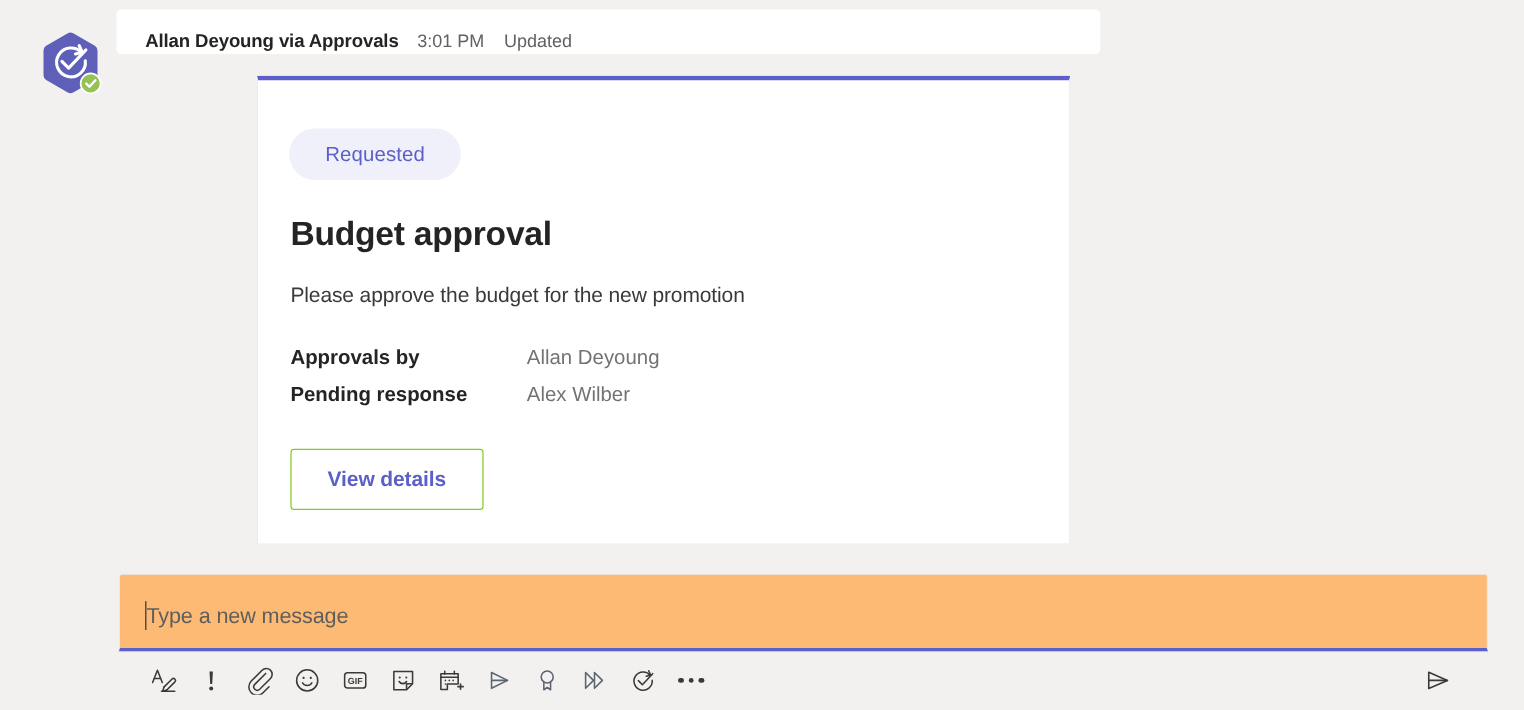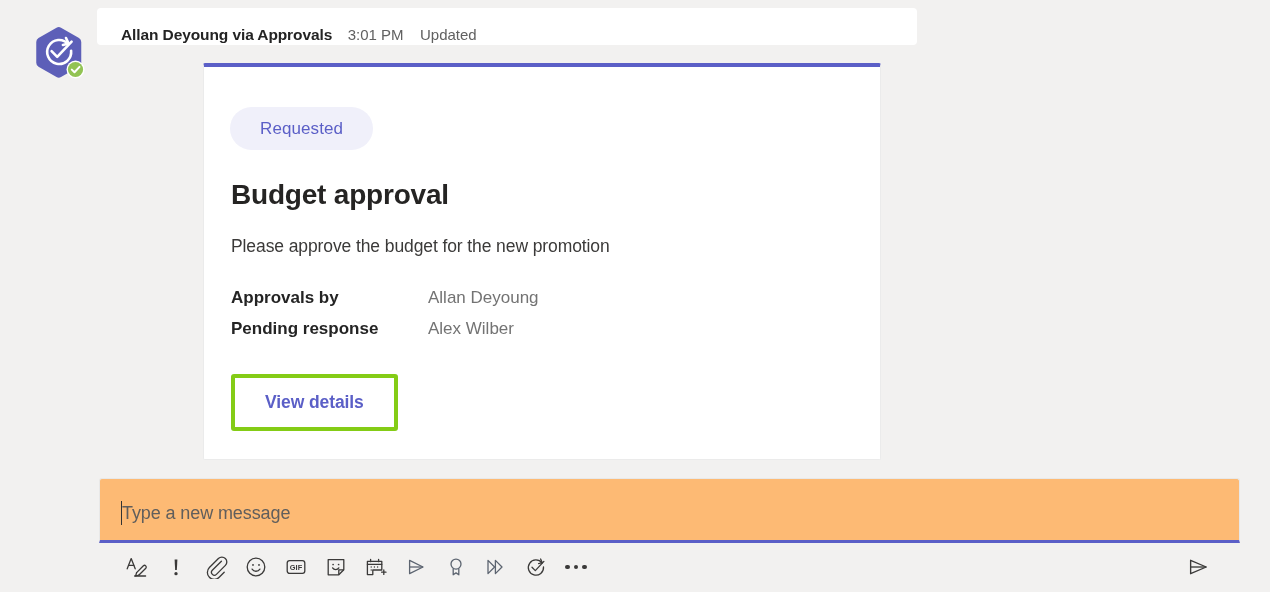--- a/index.html
+++ b/index.html
@@ -63,21 +63,21 @@
   }
   .msg-status {
     font-size: 15px;
     color: #616161;
     margin-left: 12px;
   }
 
   
   .card {
     position: absolute;
-    left: 106px;
+    left: 117px;
     top: 55px;
     width: 678px;
     box-sizing: border-box;
     background: #ffffff;
     border: 1px solid #ebebeb;
     border-top: 4px solid #5b5fc7;
     border-radius: 2px;
   }
   .card-inner {
     padding: 40px 26px 28px 26px;
@@ -128,21 +128,21 @@
   }
   .fact-value {
     color: #737373;
     white-space: nowrap;
   }
 
   .view-details-btn {
     display: inline-block;
     margin: 28px 0 0 1px;
     background: #ffffff;
-    border: 4px solid #84cc16;
+    border: 1px solid #84cc16;
     border-radius: 3px;
     color: #5b5fc7;
     font-size: 17.5px;
     font-weight: bold;
     font-family: "Liberation Sans", sans-serif;
     padding: 14px 30px;
     cursor: pointer;
     letter-spacing: -0.1px;
   }
 

